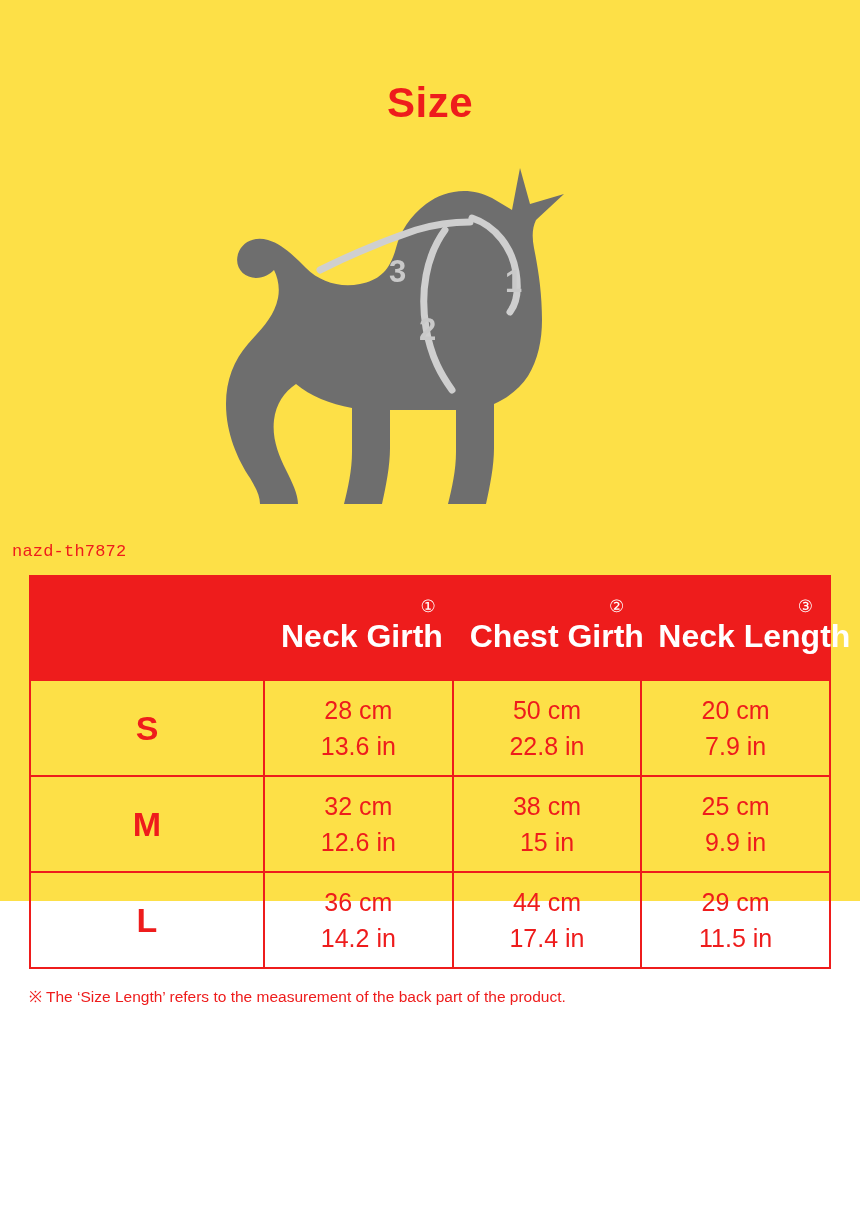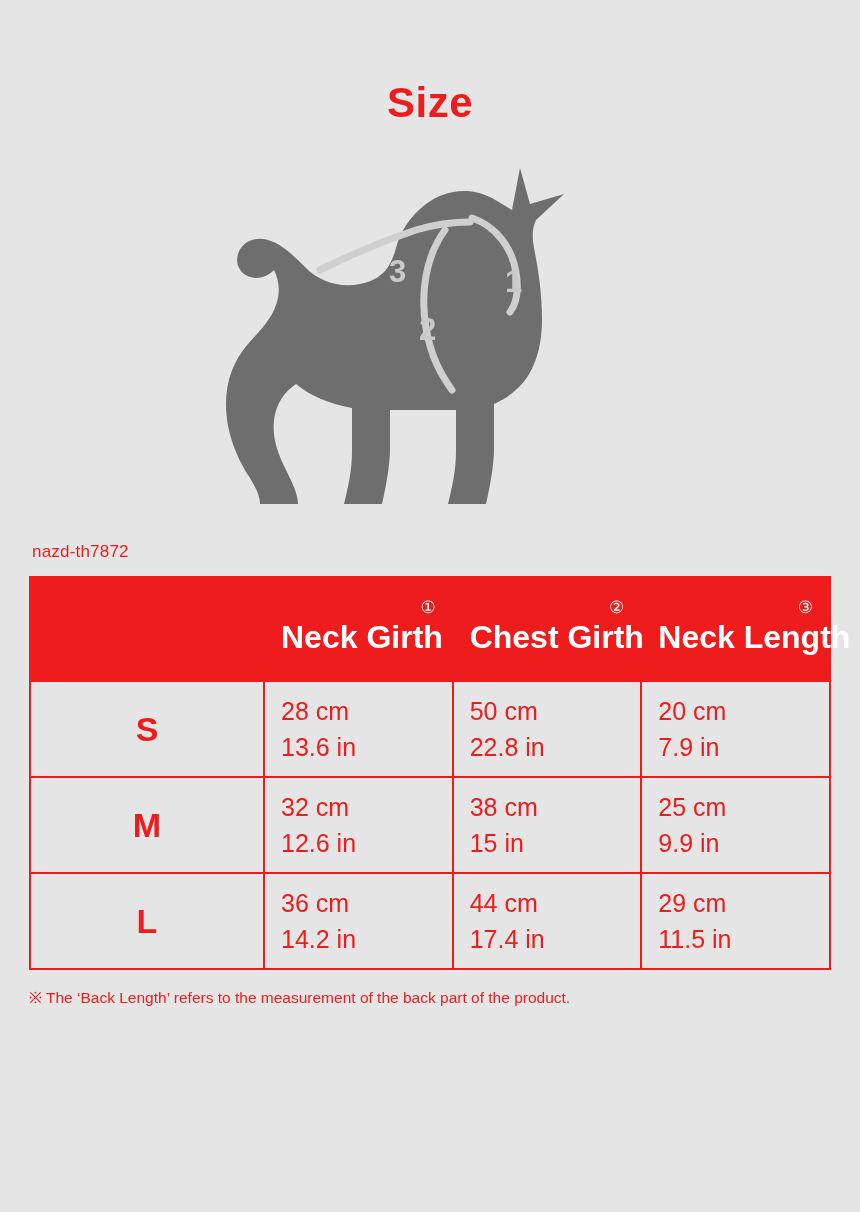--- a/index.html
+++ b/index.html
@@ -10,23 +10,23 @@
   body {
     width: 860px;
     height: 1212px;
     font-family: "Liberation Sans", sans-serif;
     color: #222;
     position: relative;
     overflow: hidden;
   }
   .page {
     width: 860px;
-    height: 1212px;
+    height: 901px;
     position: relative;
-    background: #e5e5e5;
+    background: #fde047;
   }
   .title {
     text-align: center;
     color: #ee1c1c;
     font-size: 42px;
     font-weight: bold;
     letter-spacing: 0.5px;
     margin: 0;
     padding-top: 82px;
     line-height: 1;
@@ -37,22 +37,23 @@
     margin-top: 28px;
     position: relative;
   }
   .figure svg {
     display: block;
     margin: 0 auto;
   }
   .sku {
     color: #ee1c1c;
     font-size: 17px;
-    margin: 10px 0 0 32px;
+    margin: 10px 0 0 12px;
     letter-spacing: 0.2px;
+    font-family: Liberation Mono, monospace;
   }
   table.size-table {
     border-collapse: collapse;
     margin: 14px 0 0 29px;
     width: 802px;
     table-layout: fixed;
   }
   table.size-table th {
     background: #ee1c1c;
     color: #ffffff;
@@ -85,21 +86,21 @@
     vertical-align: middle;
     height: 82px;
     padding: 6px 16px;
   }
   td.sizename {
     text-align: center;
     font-size: 34px;
     font-weight: bold;
   }
   td.val {
-    text-align: left;
+    text-align: center;
     font-size: 25px;
     line-height: 1.45;
     font-weight: normal;
   }
   td.val .unitrow {
     display: block;
     white-space: pre;
   }
   .notes {
     margin: 14px 0 0 29px;
@@ -242,16 +243,16 @@
         </td>
         <td class="val">
           <span class="unitrow">29 cm</span>
           <span class="unitrow">11.5 in</span>
         </td>
       </tr>
     </tbody>
   </table>
 
   <div class="notes">
-    <div>※ The ‘Back Length’ refers to the measurement of the back part of the product.</div>
+    <div>※ The ‘Size Length’ refers to the measurement of the back part of the product.</div>
   </div>
 
 </div>
 
 </body></html>

